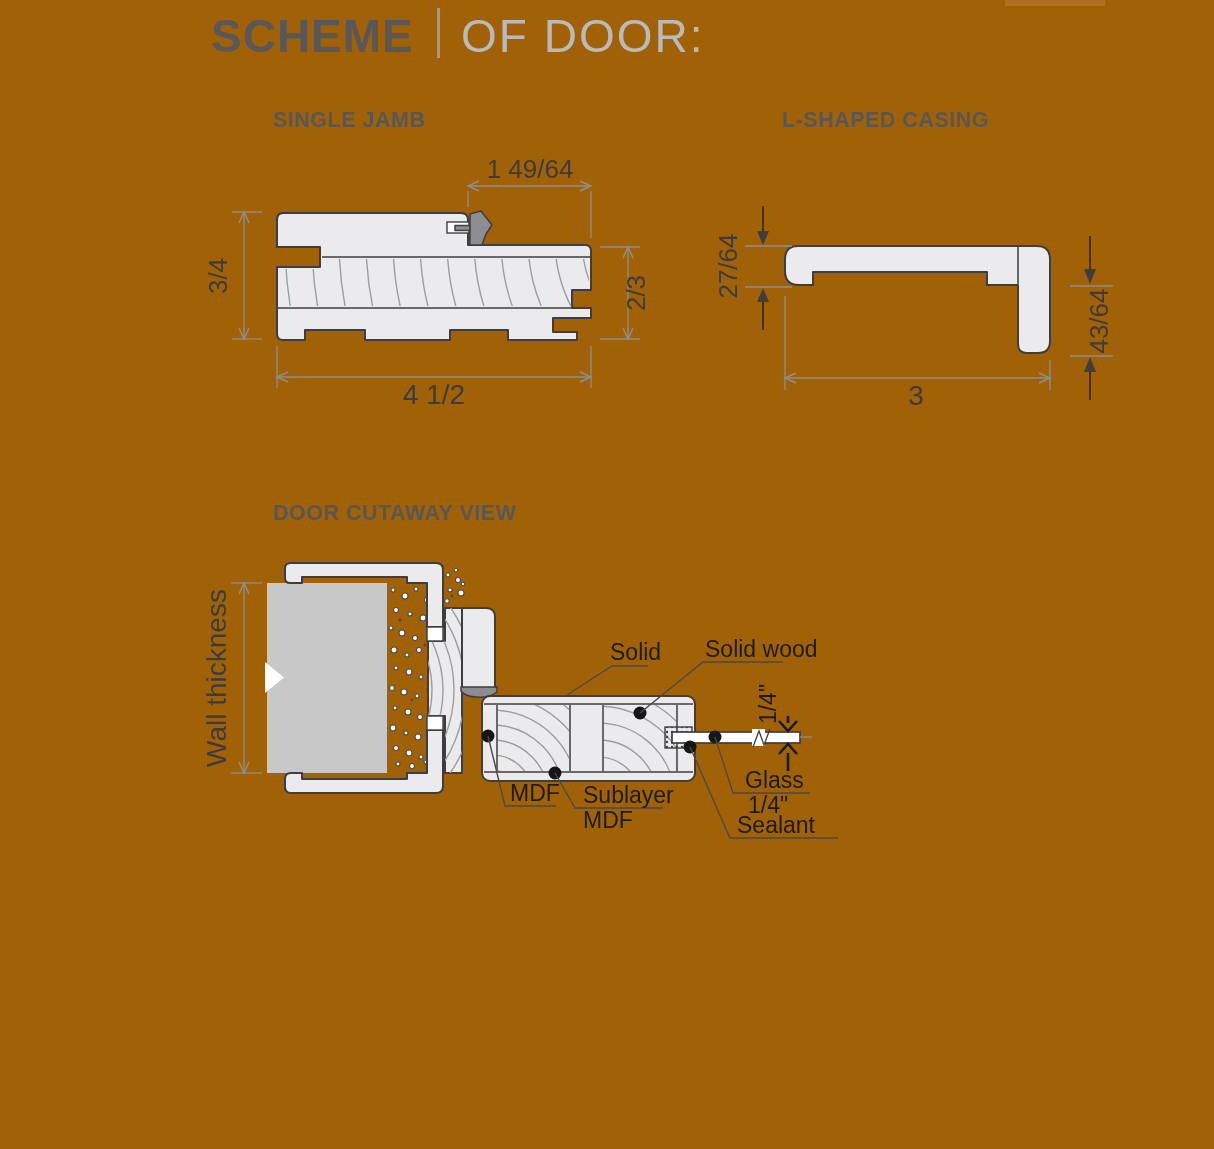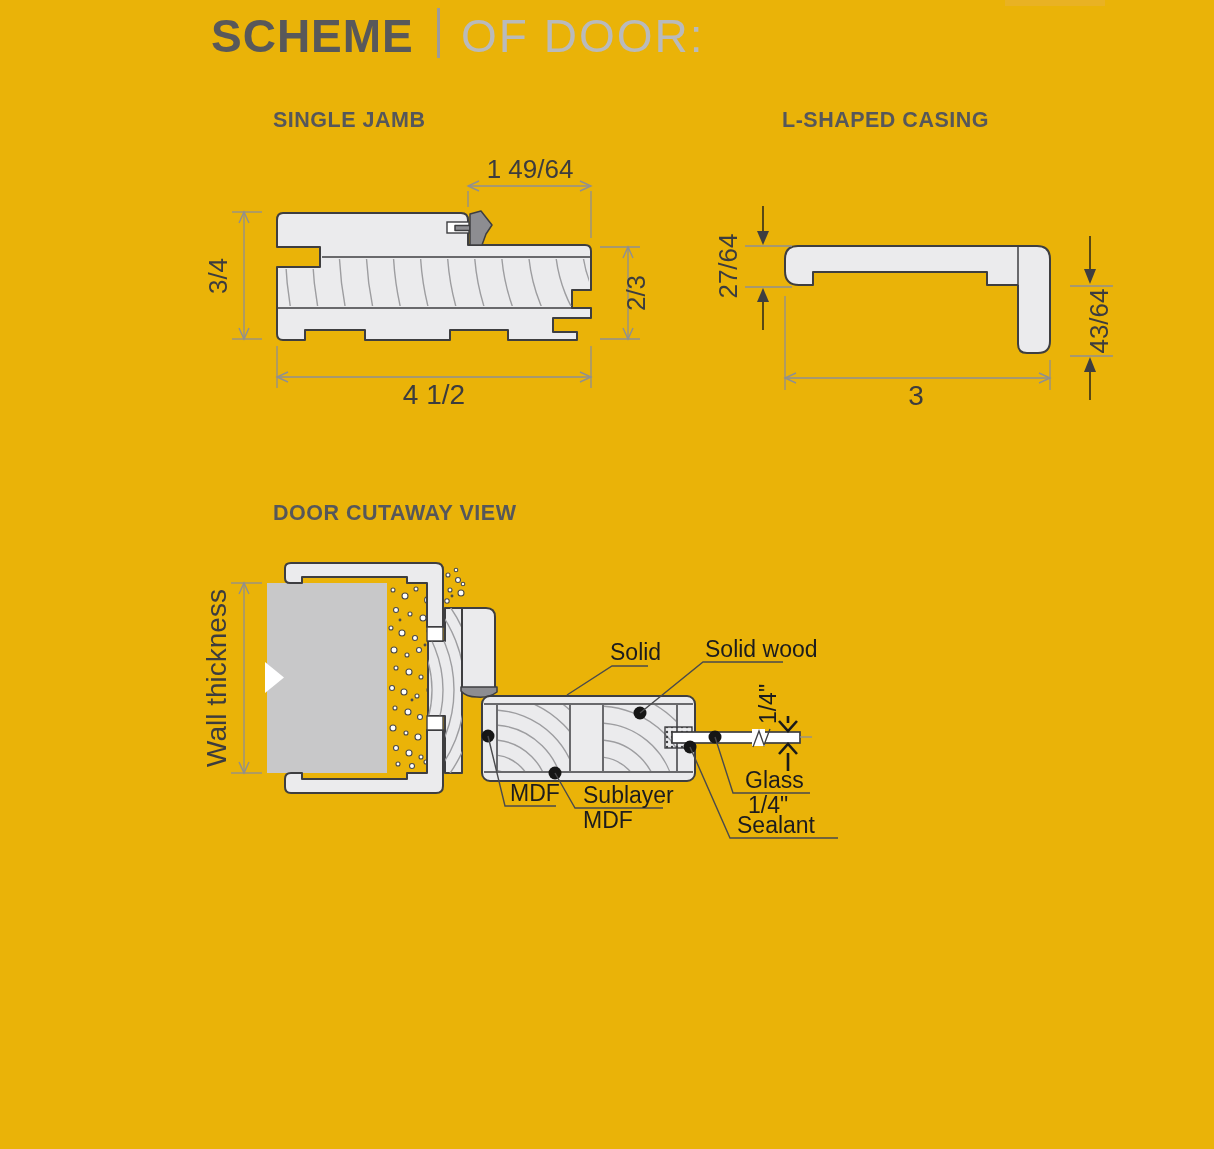--- a/index.html
+++ b/index.html
@@ -1,16 +1,16 @@
 <!DOCTYPE html>
 <html style="--c-outline: #3e3e40; --c-profile_fill: #ebebed; --c-wall_fill: #c8c8c9; --c-seal: #8d8d91; --c-grain: #9d9da0; --c-dim: #8f8f92; --c-dim_text: #3c3c3e; --c-heading: #56575a; --c-label: #1c1c1e; --c-title_bold: #58585a; --c-title_light: #b9babc;"><head>
 <meta charset="utf-8">
 <style>
   html,body{margin:0;padding:0;background:#ffffff;}
-  .stage{position:relative;width:1214px;height:1149px;background:#eab308;overflow:hidden;}
+  .stage{position:relative;width:1214px;height:1149px;background:#a16207;overflow:hidden;}
   svg{font-family:"Liberation Sans",sans-serif;}
   .pfill{fill:var(--c-profile_fill,#ebebed);stroke:var(--c-outline,#3e3e40);stroke-width:2;stroke-linejoin:round;}
   .iline{stroke:var(--c-outline,#3e3e40);stroke-width:1.5;fill:none;}
   .grain{stroke:var(--c-grain,#9d9da0);stroke-width:1.4;fill:none;}
   .dim{stroke:var(--c-dim,#8f8f92);stroke-width:1.3;fill:none;}
   .dimtxt{fill:var(--c-dim_text,#3c3c3e);font-size:26px;}
   .dimbig{fill:var(--c-dim_text,#3c3c3e);font-size:28px;}
   .hdg{fill:var(--c-heading,#56575a);font-size:21.5px;font-weight:bold;letter-spacing:.5px;}
   .lbl{fill:var(--c-label,#1c1c1e);font-size:23px;}
   .ldr{stroke:#4a4a4c;stroke-width:1.4;fill:none;}

